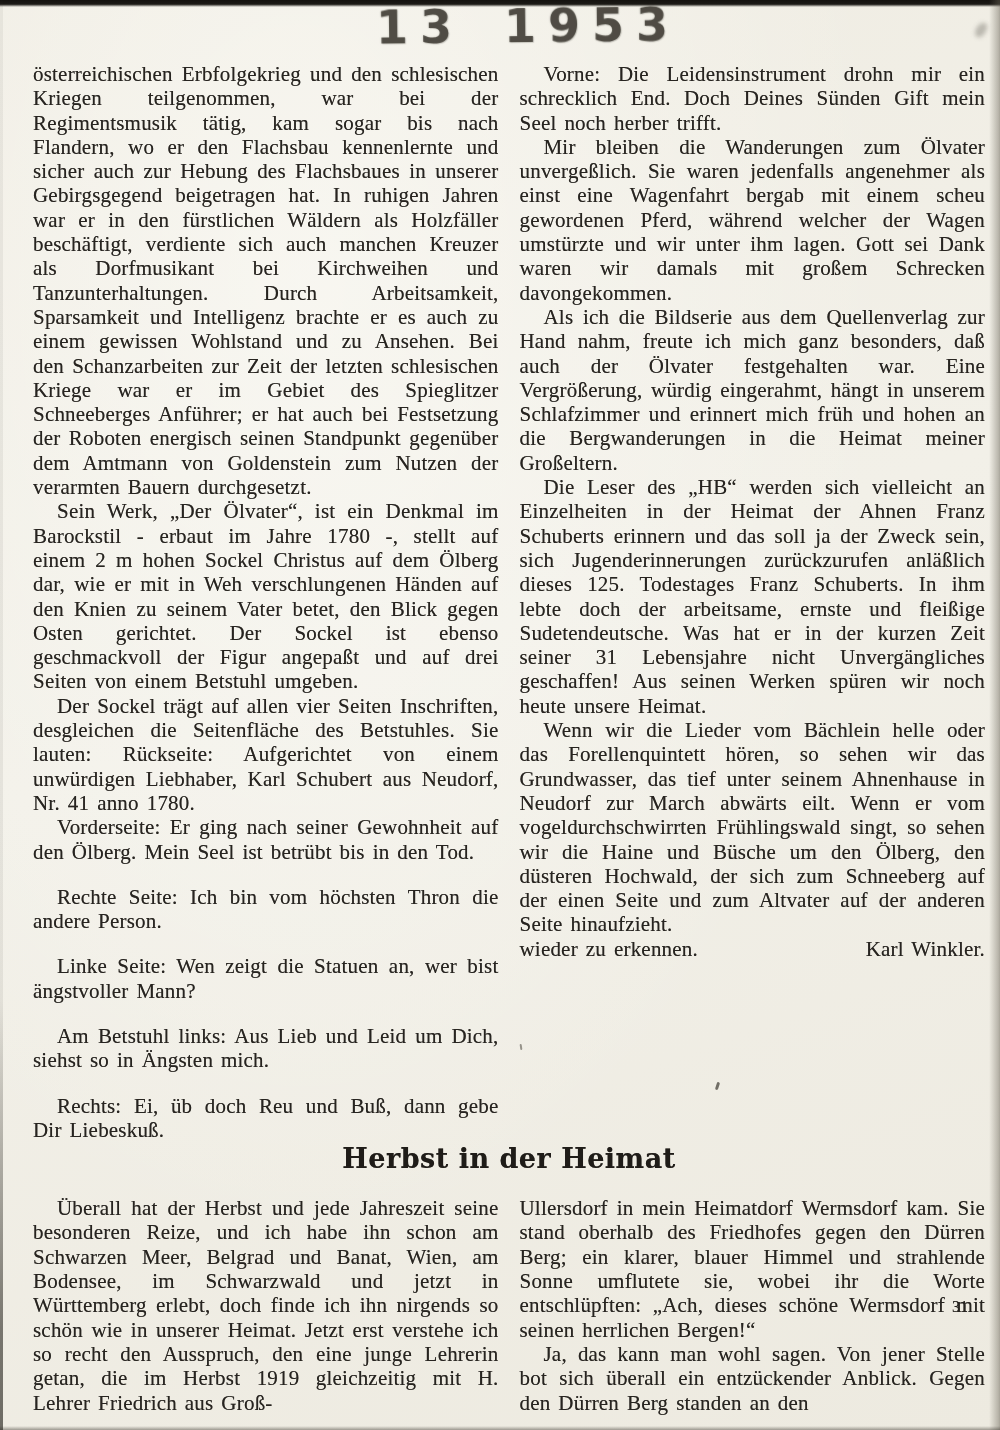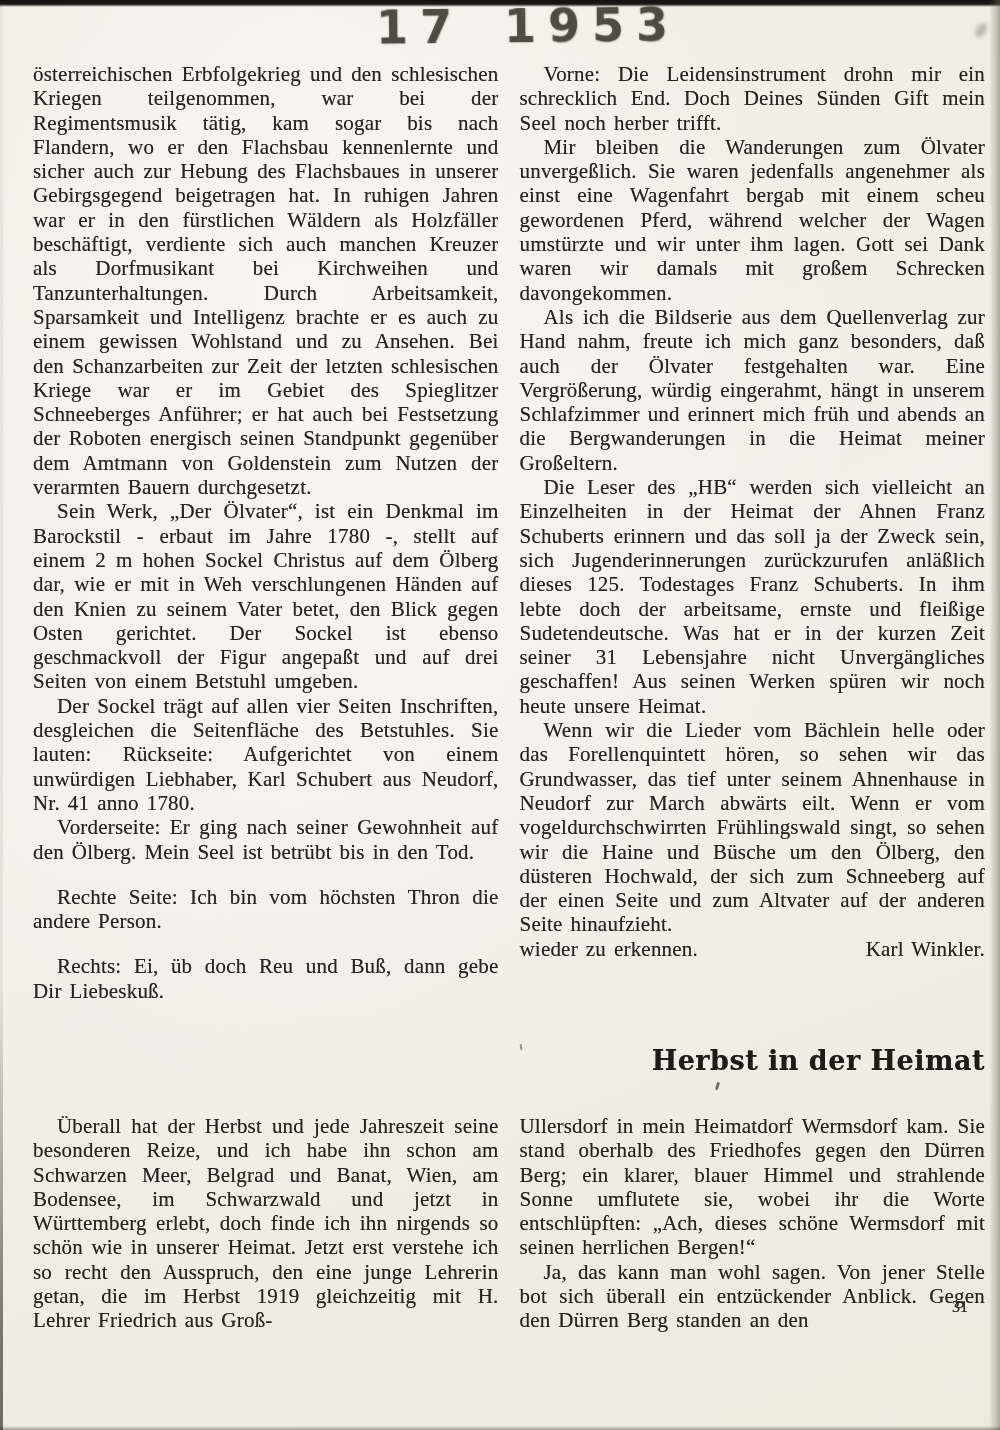--- a/index.html
+++ b/index.html
@@ -76,22 +76,22 @@
   p.indent { text-indent: 24px; }
   p.gap { margin-top: 21px; }
   .article-olvater { min-height: 982px; }
   .sig-row {
     display: flex; justify-content: space-between;
     font-size: 21px; line-height: 24.3px;
     word-spacing: 2.5px; letter-spacing: 0.2px;
     text-shadow: 0 0 0.5px rgba(39,36,32,0.55);
   }
   .section-heading {
-    margin: 0 0 36px 0;
-    text-align: right;
+    margin: 0 0 20px 0;
+    text-align: center;
     font-family: "DejaVu Serif", serif;
     font-weight: bold;
     font-size: 27px;
     line-height: 34px;
     letter-spacing: 0.5px;
     color: #1f1c18;
     text-shadow: 0 0 0.6px rgba(31,28,24,0.6);
   }
   .page-number {
     position: absolute; top: 1294px; right: 32px;
@@ -104,40 +104,42 @@
 
 <div class="edge-top"></div>
 <div class="edge-right"></div>
 <div class="edge-bottom"></div>
 <div class="edge-left"></div>
 <div class="smudge"></div>
 <div class="speck-a"></div>
 <div class="speck-b"></div>
 
 <div class="stamp">
-  <span>17</span>
+  <span>13</span>
   <span>1953</span>
 </div>
 
 <div class="content">
 
   <div class="article-olvater">
     <div class="cols">
       <div class="col">
         <p class="body-par">österreichischen Erbfolgekrieg und den schlesischen Kriegen teilgenommen, war bei der Regimentsmusik tätig, kam sogar bis nach Flandern, wo er den Flachsbau kennenlernte und sicher auch zur Hebung des Flachsbaues in unserer Gebirgsgegend beigetragen hat. In ruhigen Jahren war er in den fürstlichen Wäldern als Holzfäller beschäftigt, verdiente sich auch manchen Kreuzer als Dorfmusikant bei Kirchweihen und Tanzunterhaltungen. Durch Arbeitsamkeit, Sparsamkeit und Intelligenz brachte er es auch zu einem gewissen Wohlstand und zu Ansehen. Bei den Schanzarbeiten zur Zeit der letzten schlesischen Kriege war er im Gebiet des Spieglitzer Schneeberges Anführer; er hat auch bei Festsetzung der Roboten energisch seinen Standpunkt gegenüber dem Amtmann von Goldenstein zum Nutzen der verarmten Bauern durchgesetzt.</p>
         <p class="body-par indent">Sein Werk, „Der Ölvater“, ist ein Denkmal im Barockstil - erbaut im Jahre 1780 -, stellt auf einem 2 m hohen Sockel Christus auf dem Ölberg dar, wie er mit in Weh verschlungenen Händen auf den Knien zu seinem Vater betet, den Blick gegen Osten gerichtet. Der Sockel ist ebenso geschmackvoll der Figur angepaßt und auf drei Seiten von einem Betstuhl umgeben.</p>
         <p class="body-par indent">Der Sockel trägt auf allen vier Seiten Inschriften, desgleichen die Seitenfläche des Betstuhles. Sie lauten: Rückseite: Aufgerichtet von einem unwürdigen Liebhaber, Karl Schubert aus Neudorf, Nr. 41 anno 1780.</p>
         <p class="body-par indent">Vorderseite: Er ging nach seiner Gewohnheit auf den Ölberg. Mein Seel ist betrübt bis in den Tod.</p>
         <p class="body-par indent gap">Rechte Seite: Ich bin vom höchsten Thron die andere Person.</p>
+        <p class="body-par indent gap">Linke Seite: Wen zeigt die Statuen an, wer bist ängstvoller Mann?</p>
+        <p class="body-par indent gap">Am Betstuhl links: Aus Lieb und Leid um Dich, siehst so in Ängsten mich.</p>
         <p class="body-par indent gap">Rechts: Ei, üb doch Reu und Buß, dann gebe Dir Liebeskuß.</p>
       </div>
       <div class="col">
         <p class="body-par indent">Vorne: Die Leidensinstrument drohn mir ein schrecklich End. Doch Deines Sünden Gift mein Seel noch herber trifft.</p>
         <p class="body-par indent">Mir bleiben die Wanderungen zum Ölvater unvergeßlich. Sie waren jedenfalls angenehmer als einst eine Wagenfahrt bergab mit einem scheu gewordenen Pferd, während welcher der Wagen umstürzte und wir unter ihm lagen. Gott sei Dank waren wir damals mit großem Schrecken davongekommen.</p>
-        <p class="body-par indent">Als ich die Bildserie aus dem Quellenverlag zur Hand nahm, freute ich mich ganz besonders, daß auch der Ölvater festgehalten war. Eine Vergrößerung, würdig eingerahmt, hängt in unserem Schlafzimmer und erinnert mich früh und abends an die Bergwanderungen in die Heimat meiner Großeltern.</p>
+        <p class="body-par indent">Als ich die Bildserie aus dem Quellenverlag zur Hand nahm, freute ich mich ganz besonders, daß auch der Ölvater festgehalten war. Eine Vergrößerung, würdig eingerahmt, hängt in unserem Schlafzimmer und erinnert mich früh und hohen an die Bergwanderungen in die Heimat meiner Großeltern.</p>
         <p class="body-par indent">Die Leser des „HB“ werden sich vielleicht an Einzelheiten in der Heimat der Ahnen Franz Schuberts erinnern und das soll ja der Zweck sein, sich Jugenderinnerungen zurückzurufen anläßlich dieses 125. Todestages Franz Schuberts. In ihm lebte doch der arbeitsame, ernste und fleißige Sudetendeutsche. Was hat er in der kurzen Zeit seiner 31 Lebensjahre nicht Unvergängliches geschaffen! Aus seinen Werken spüren wir noch heute unsere Heimat.</p>
         <p class="body-par indent">Wenn wir die Lieder vom Bächlein helle oder das Forellenquintett hören, so sehen wir das Grundwasser, das tief unter seinem Ahnenhause in Neudorf zur March abwärts eilt. Wenn er vom vogeldurchschwirrten Frühlingswald singt, so sehen wir die Haine und Büsche um den Ölberg, den düsteren Hochwald, der sich zum Schneeberg auf der einen Seite und zum Altvater auf der anderen Seite hinaufzieht.</p>
         <div class="sig-row">
           <span>wieder zu erkennen.</span>
           <span>Karl Winkler.</span>
         </div>
       </div>
     </div>
   </div>
 

